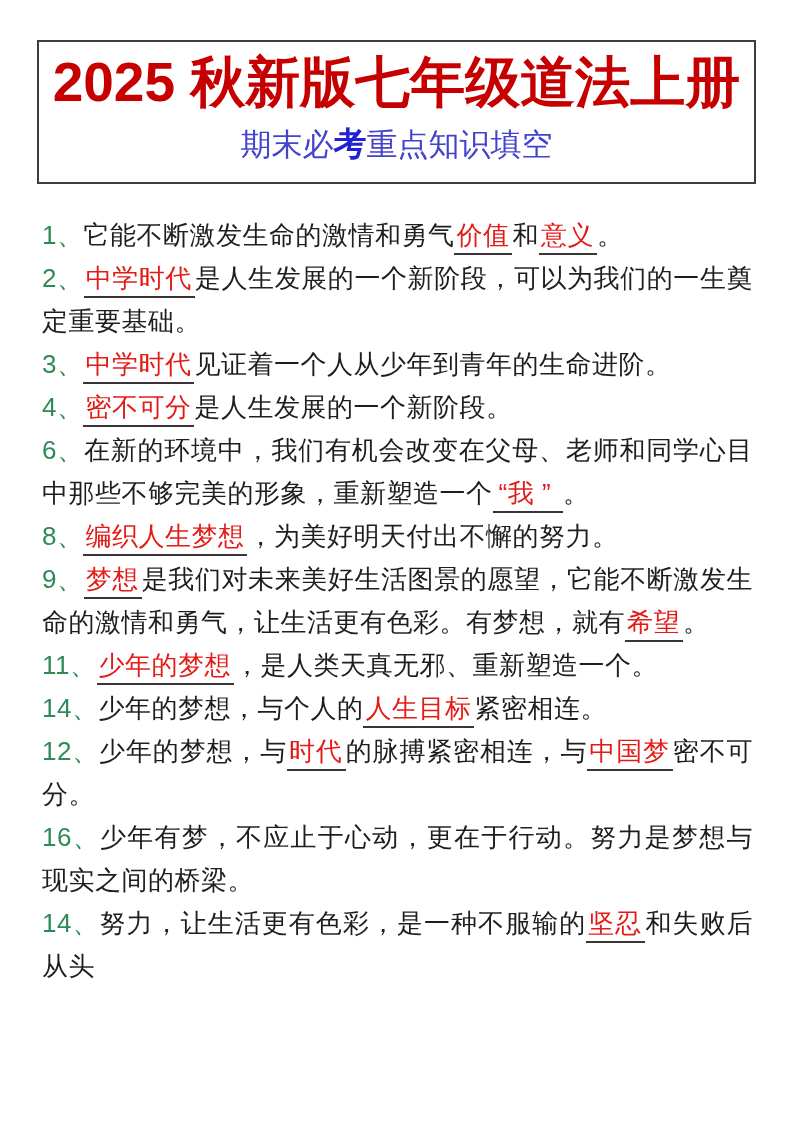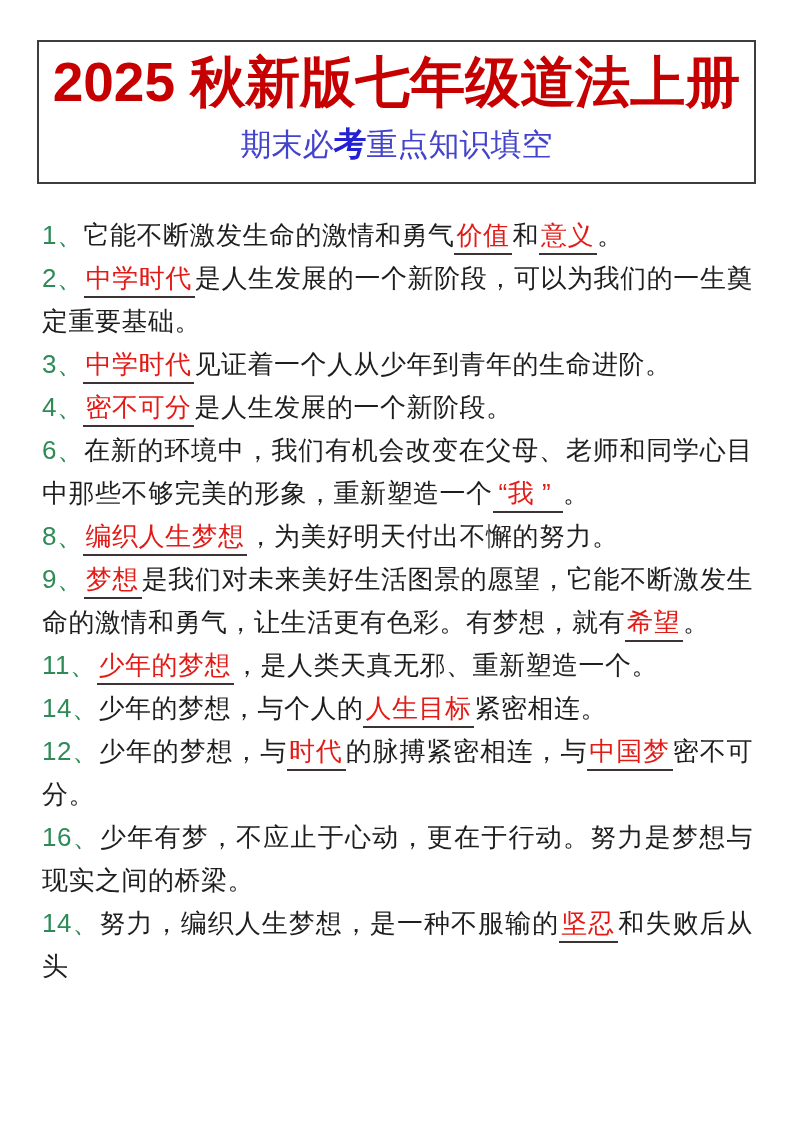--- a/index.html
+++ b/index.html
@@ -76,16 +76,16 @@
       <p class="item"><span class="num">2、</span><span class="hl">中学时代</span><span>是人生发展的一个新阶段，可以为我们的一生奠定重要基础。</span></p>
       <p class="item"><span class="num">3、</span><span class="hl">中学时代</span><span>见证着一个人从少年到青年的生命进阶。</span></p>
       <p class="item"><span class="num">4、</span><span class="hl">密不可分</span><span>是人生发展的一个新阶段。</span></p>
       <p class="item"><span class="num">6、</span><span>在新的环境中，我们有机会改变在父母、老师和同学心目中那些不够完美的形象，重新塑造一个</span><span class="hl wide">“我 ”</span><span>。</span></p>
       <p class="item"><span class="num">8、</span><span class="hl">编织人生梦想</span><span>，为美好明天付出不懈的努力。</span></p>
       <p class="item"><span class="num">9、</span><span class="hl">梦想</span><span>是我们对未来美好生活图景的愿望，它能不断激发生命的激情和勇气，让生活更有色彩。有梦想，就有</span><span class="hl">希望</span><span>。</span></p>
       <p class="item"><span class="num">11、</span><span class="hl">少年的梦想</span><span>，是人类天真无邪、重新塑造一个。</span></p>
       <p class="item"><span class="num">14、</span><span>少年的梦想，与个人的</span><span class="hl">人生目标</span><span>紧密相连。</span></p>
       <p class="item"><span class="num">12、</span><span>少年的梦想，与</span><span class="hl">时代</span><span>的脉搏紧密相连，与</span><span class="hl">中国梦</span><span>密不可分。</span></p>
       <p class="item"><span class="num">16、</span><span>少年有梦，不应止于心动，更在于行动。努力是梦想与现实之间的桥梁。</span></p>
-      <p class="item"><span class="num">14、</span><span>努力，编织人生梦想，是一种不服输的</span><span class="hl">坚忍</span><span>和失败后从头</span></p>
+      <p class="item"><span class="num">14、</span><span>努力，让生活更有色彩，是一种不服输的</span><span class="hl">坚忍</span><span>和失败后从头</span></p>
     </div>
 
 </div>
 
 </body></html>

